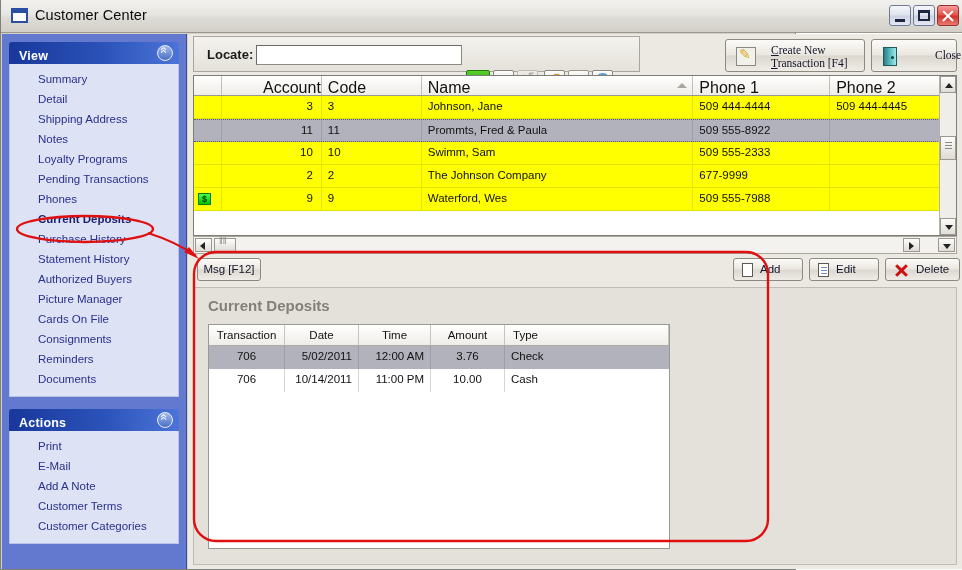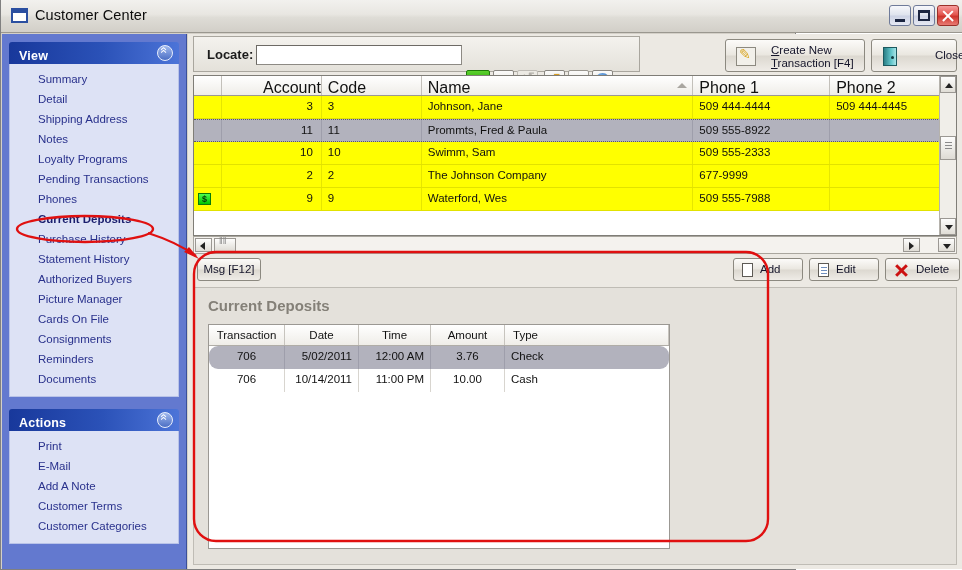--- a/index.html
+++ b/index.html
@@ -183,20 +183,21 @@
     color: #ffffff; font-size: 10px; font-weight: bold;
     text-align: center; line-height: 15px;
   }
 
   
   .bigbtn {
     position: absolute; top: 5px; height: 33px;
     border: 1px solid #8c8980; border-radius: 3px;
     background: linear-gradient(to bottom, #fcfbf9 0%, #eae7e0 48%, #ddd9d1 52%, #efedе8 100%);
     background: linear-gradient(to bottom, #fcfbf9 0%, #eae7e0 48%, #dcd8d0 52%, #efece7 100%);
+    font-family: Liberation Serif, serif;
   }
   #btn-create { left: 537px; width: 140px; }
   #btn-close-main { left: 683px; width: 86px; }
   .bigbtn-label {
     position: absolute; font-size: 11.5px; color: #14142a; line-height: 13px;
   }
   #btn-create .bigbtn-label { left: 45px; top: 4px; width: 92px; }
   #btn-close-main .bigbtn-label { left: 39px; top: 9px; margin-left: 24px; }
   .accel { text-decoration: underline; }
   #icon-create {
@@ -404,21 +405,21 @@
   #dep-head { display: flex; height: 21px;
     background: linear-gradient(to bottom, #ffffff, #efede8);
     border-bottom: 1px solid #b0adа7;
     border-bottom: 1px solid #b0ada7;
   }
   #dep-head .dh {
     font-size: 11.5px; color: #111111;
     padding: 4px 0 0 0; text-align: center;
     border-right: 1px solid #c7c4be;
   }
-  .drow { display: flex; height: 23px; border-radius: 9px; }
+  .drow { display: flex; height: 23px; }
   .drow.selected { background: #b2b2bd; }
   .dc {
     font-size: 11.5px; color: #111111;
     padding: 4px 6px 0 6px;
     border-right: 1px solid #d8d5cf;
     white-space: nowrap; overflow: hidden;
   }
   .drow.selected .dc { border-right-color: #9e9eab; }
   .d-tx   { width: 76px; text-align: center; padding: 4px 0 0 0; }
   .d-date { width: 74px; text-align: right; }

